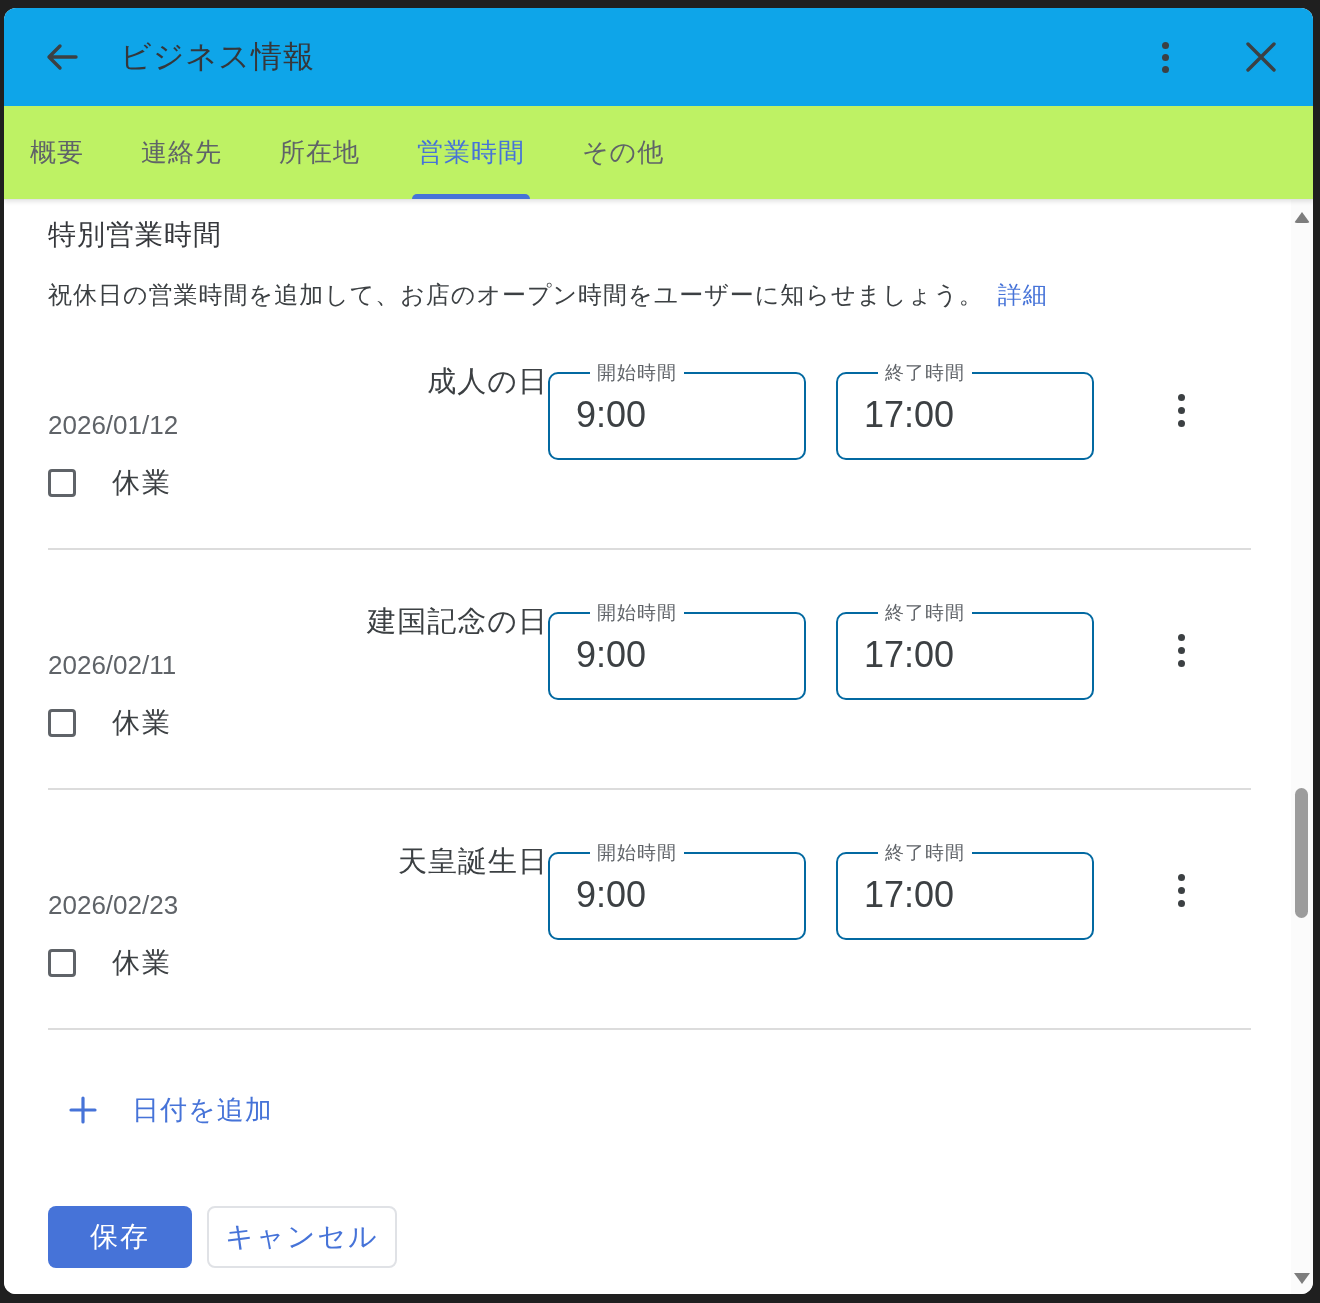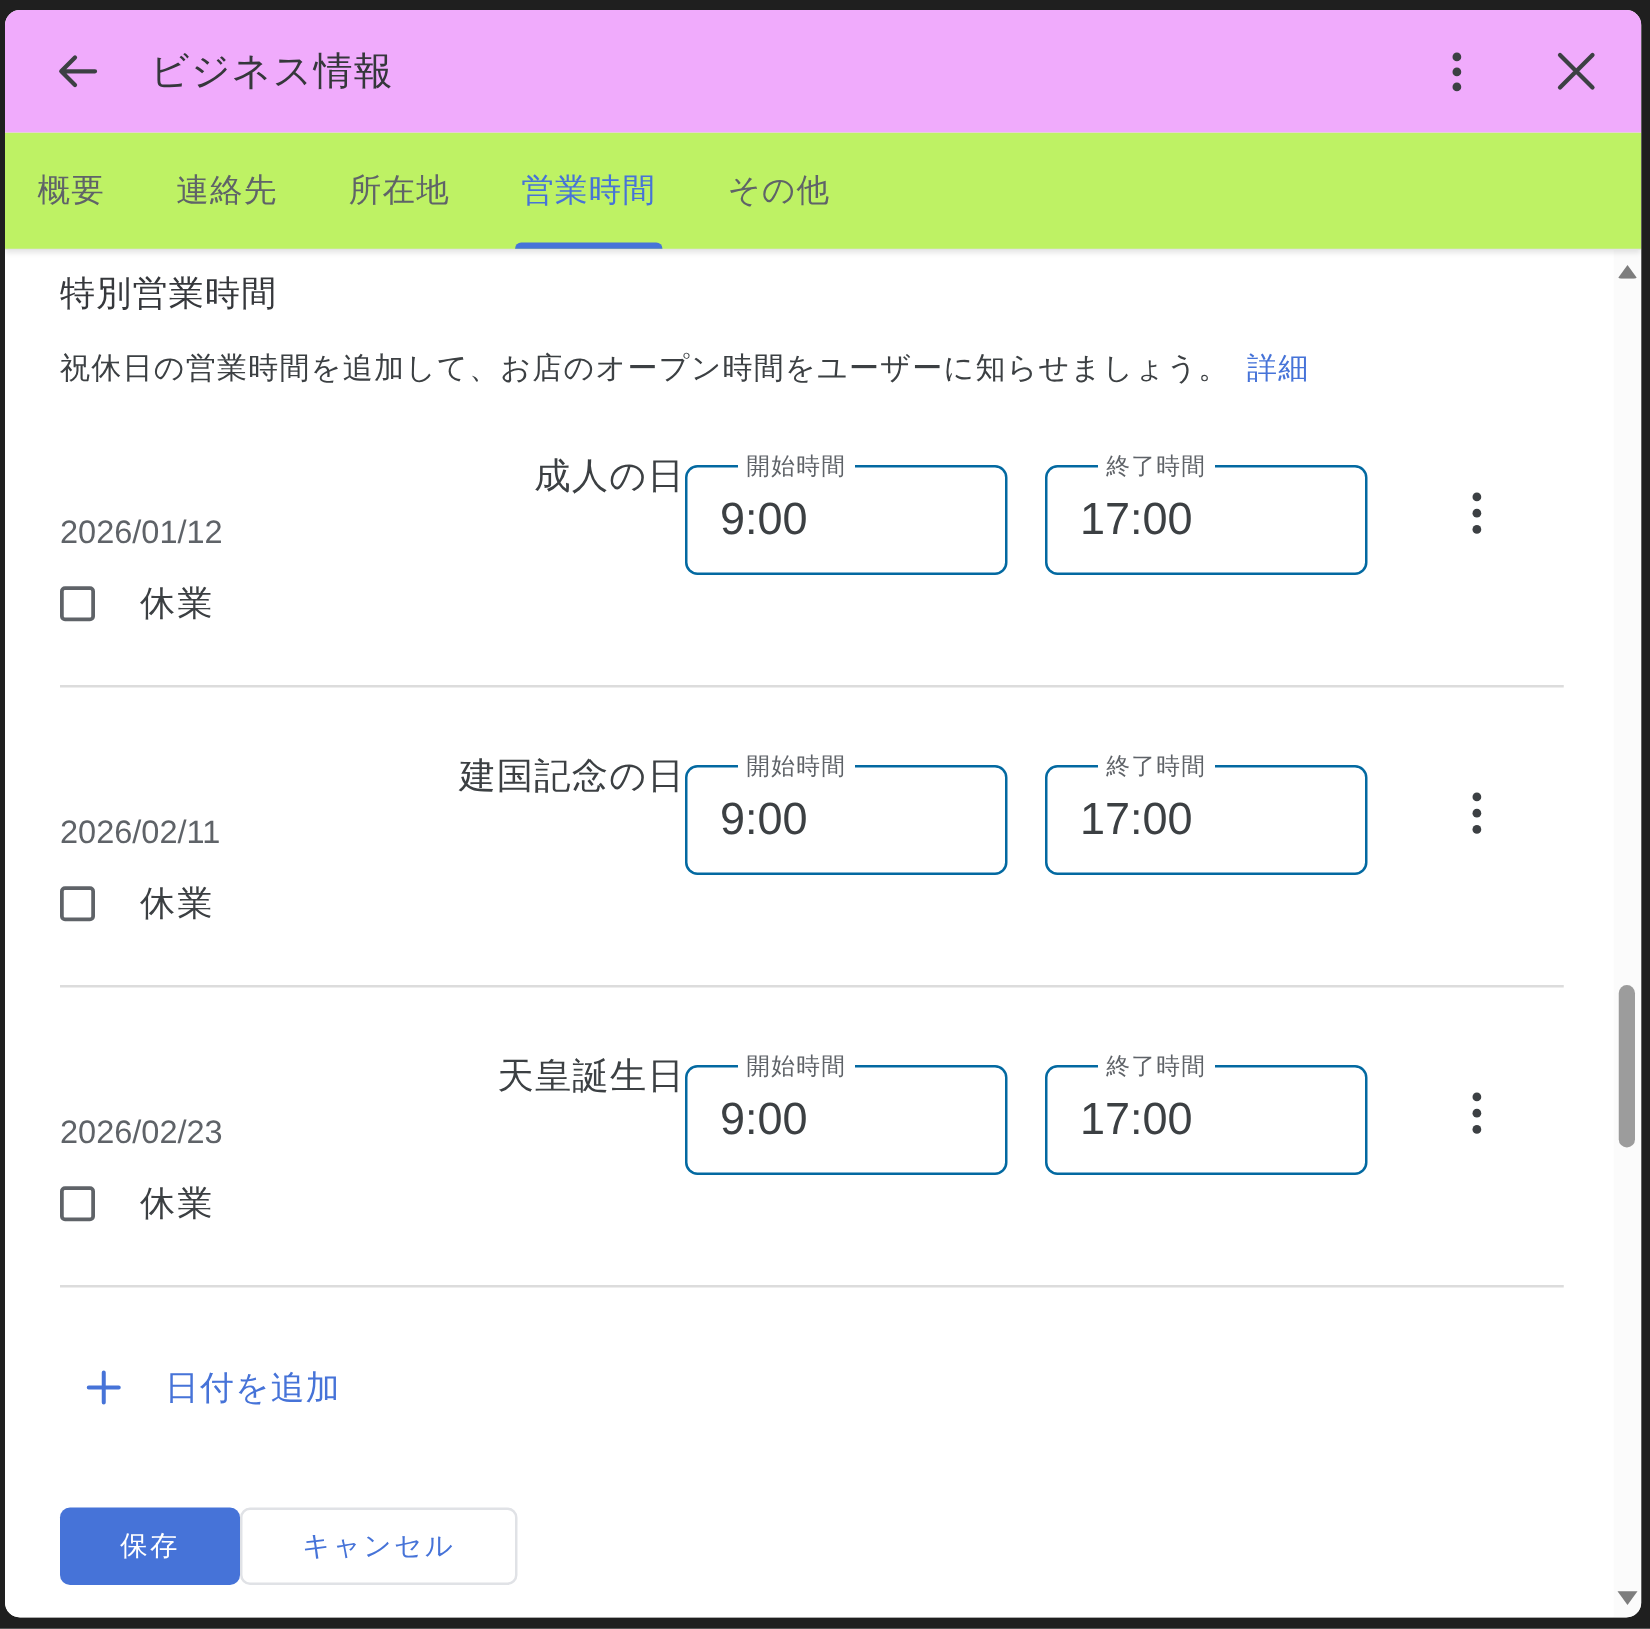--- a/index.html
+++ b/index.html
@@ -19,21 +19,21 @@
   }
   .dialog{
     position:absolute;left:4px;top:8px;
     width:1309px;height:1286px;
     background:#ffffff;border-radius:12px;overflow:hidden;
   }
   
   .header{
     display:flex;align-items:center;
     height:98px;padding:0 30px 0 36px;
-    position:relative;z-index:3;background:#f0abfc;
+    position:relative;z-index:3;background:#0ea5e9;
   }
   .icon-btn{
     width:44px;height:44px;display:flex;align-items:center;justify-content:center;
     cursor:pointer;border:none;background:transparent;flex:0 0 auto;
   }
   .dialog-title{
     margin-left:36px;font-size:31px;color:#35373b;letter-spacing:1px;
   }
   .header .spacer{flex:1;}
   .kebab{display:flex;flex-direction:column;align-items:center;gap:5px;}
@@ -99,27 +99,27 @@
   .divider{border-top:2px solid var(--divider);}
   
   .add-date{
     margin:62px 0 0 20px;display:flex;align-items:center;
     color:var(--accent);font-size:27px;cursor:pointer;letter-spacing:1px;
   }
   .add-date .plus-icon{display:flex;margin-right:34px;}
   
   .footer{margin-top:78px;display:flex;align-items:center;}
   .btn{
-    height:62px;border-radius:8px;font-size:22px;letter-spacing:2px;
+    height:62px;border-radius:8px;font-size:28px;letter-spacing:2px;
     display:flex;align-items:center;justify-content:center;cursor:pointer;
     font-family:inherit;
   }
   .save-btn{width:144px;background:var(--accent);color:#fff;border:none;}
   .cancel-btn{
-    width:222px;background:#fff;color:var(--accent);
+    width:190px;margin-left:15px;background:#fff;color:var(--accent);
     border:2px solid #e0e2e6;
   }
   
   .scrollbar{
     position:absolute;top:192px;right:0;bottom:0;width:22px;background:#fbfbfb;
   }
   .scroll-arrow-up,.scroll-arrow-down{
     position:absolute;left:50%;transform:translateX(-50%);
     width:0;height:0;border-left:8px solid transparent;border-right:8px solid transparent;
     cursor:pointer;

